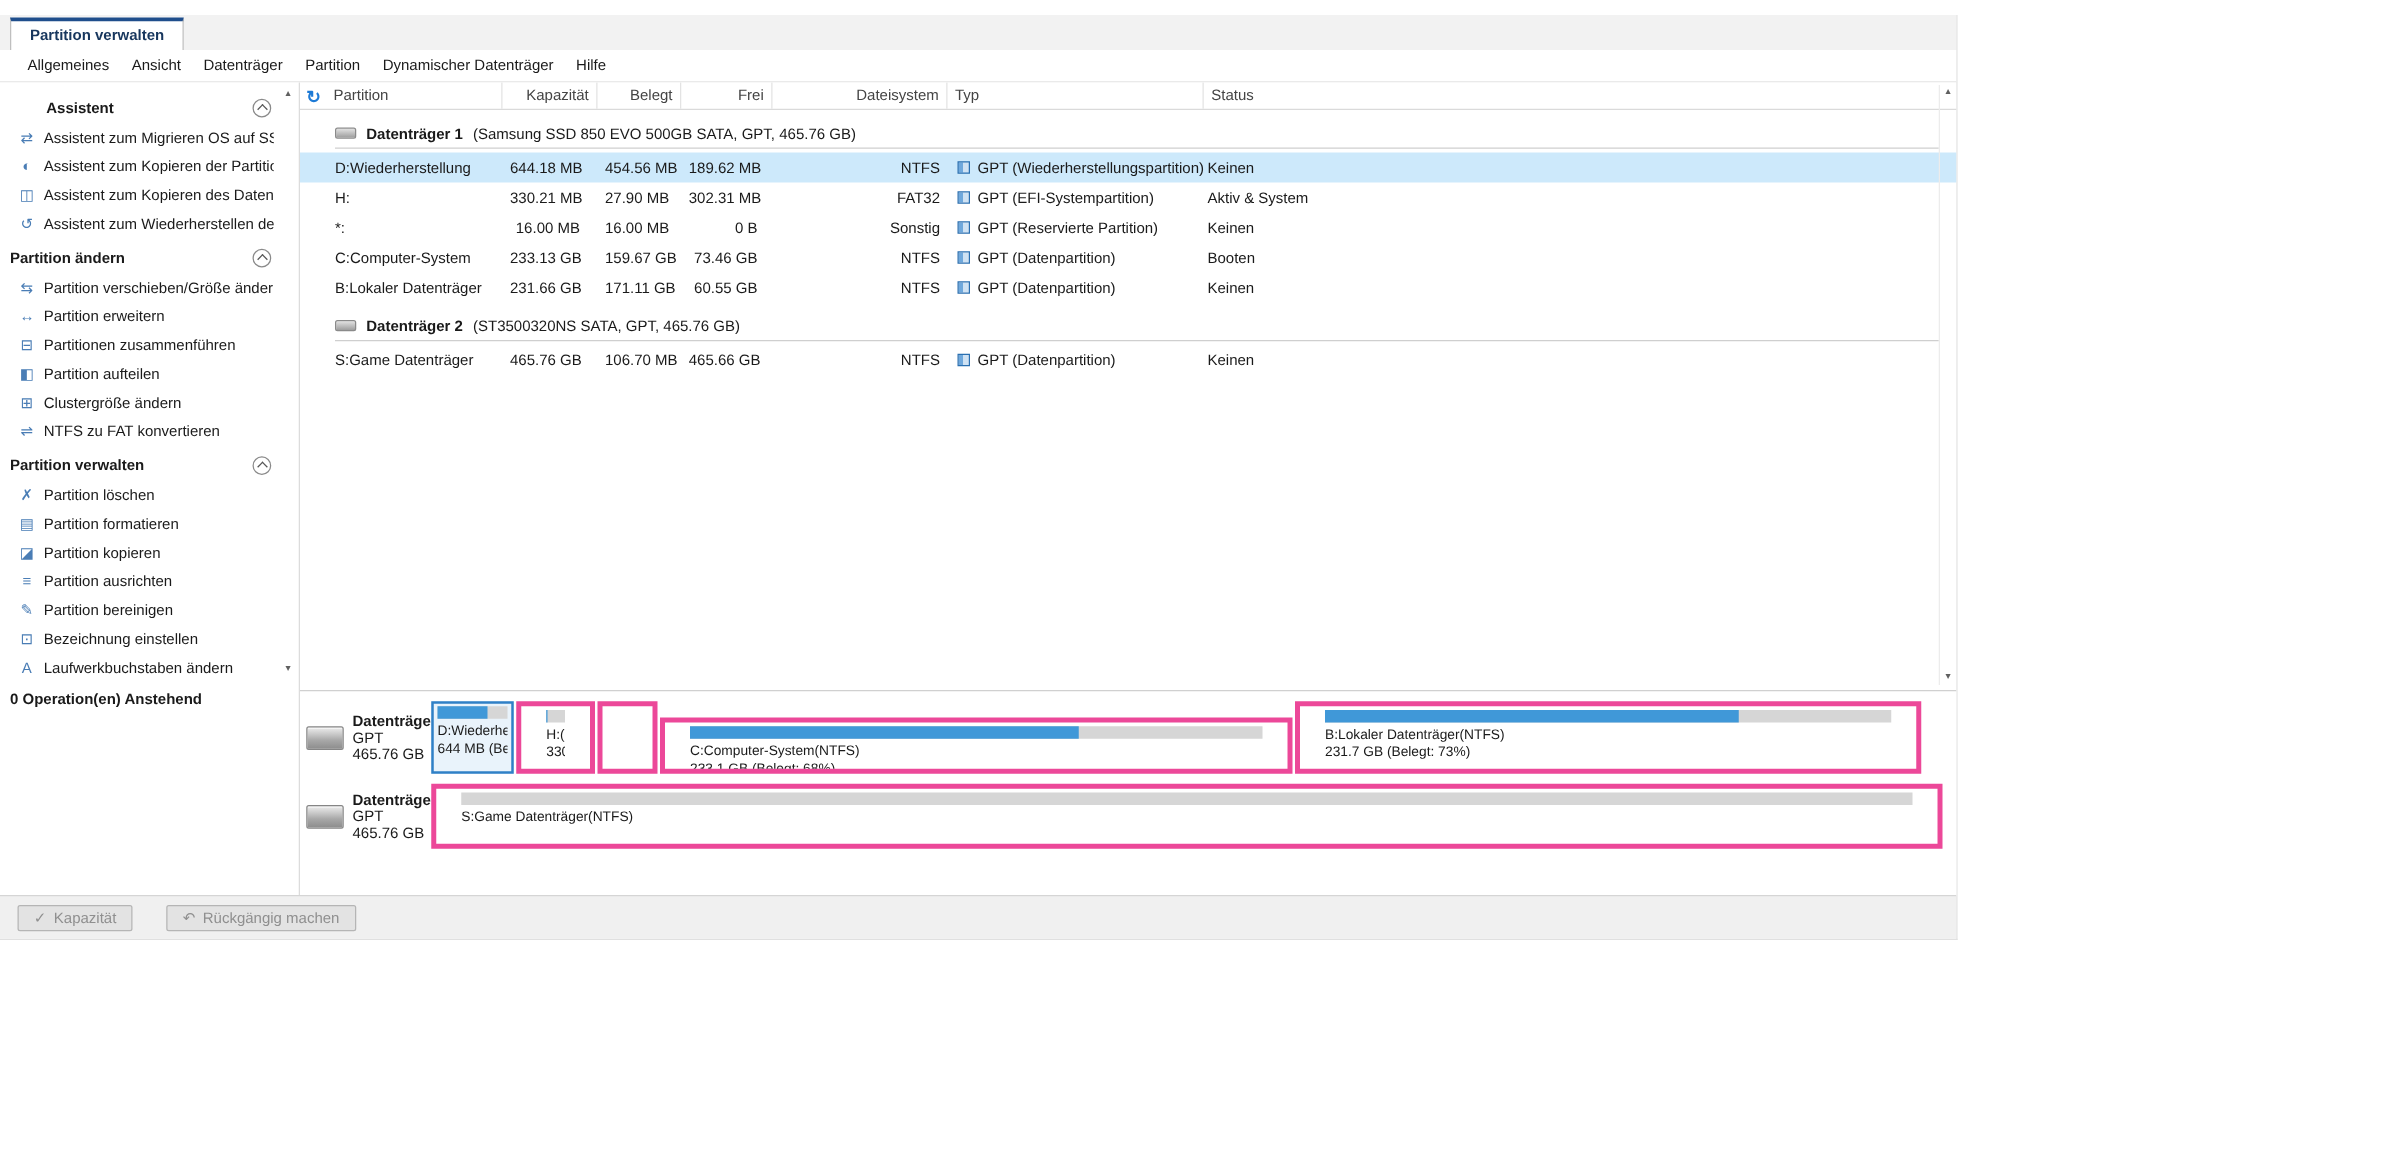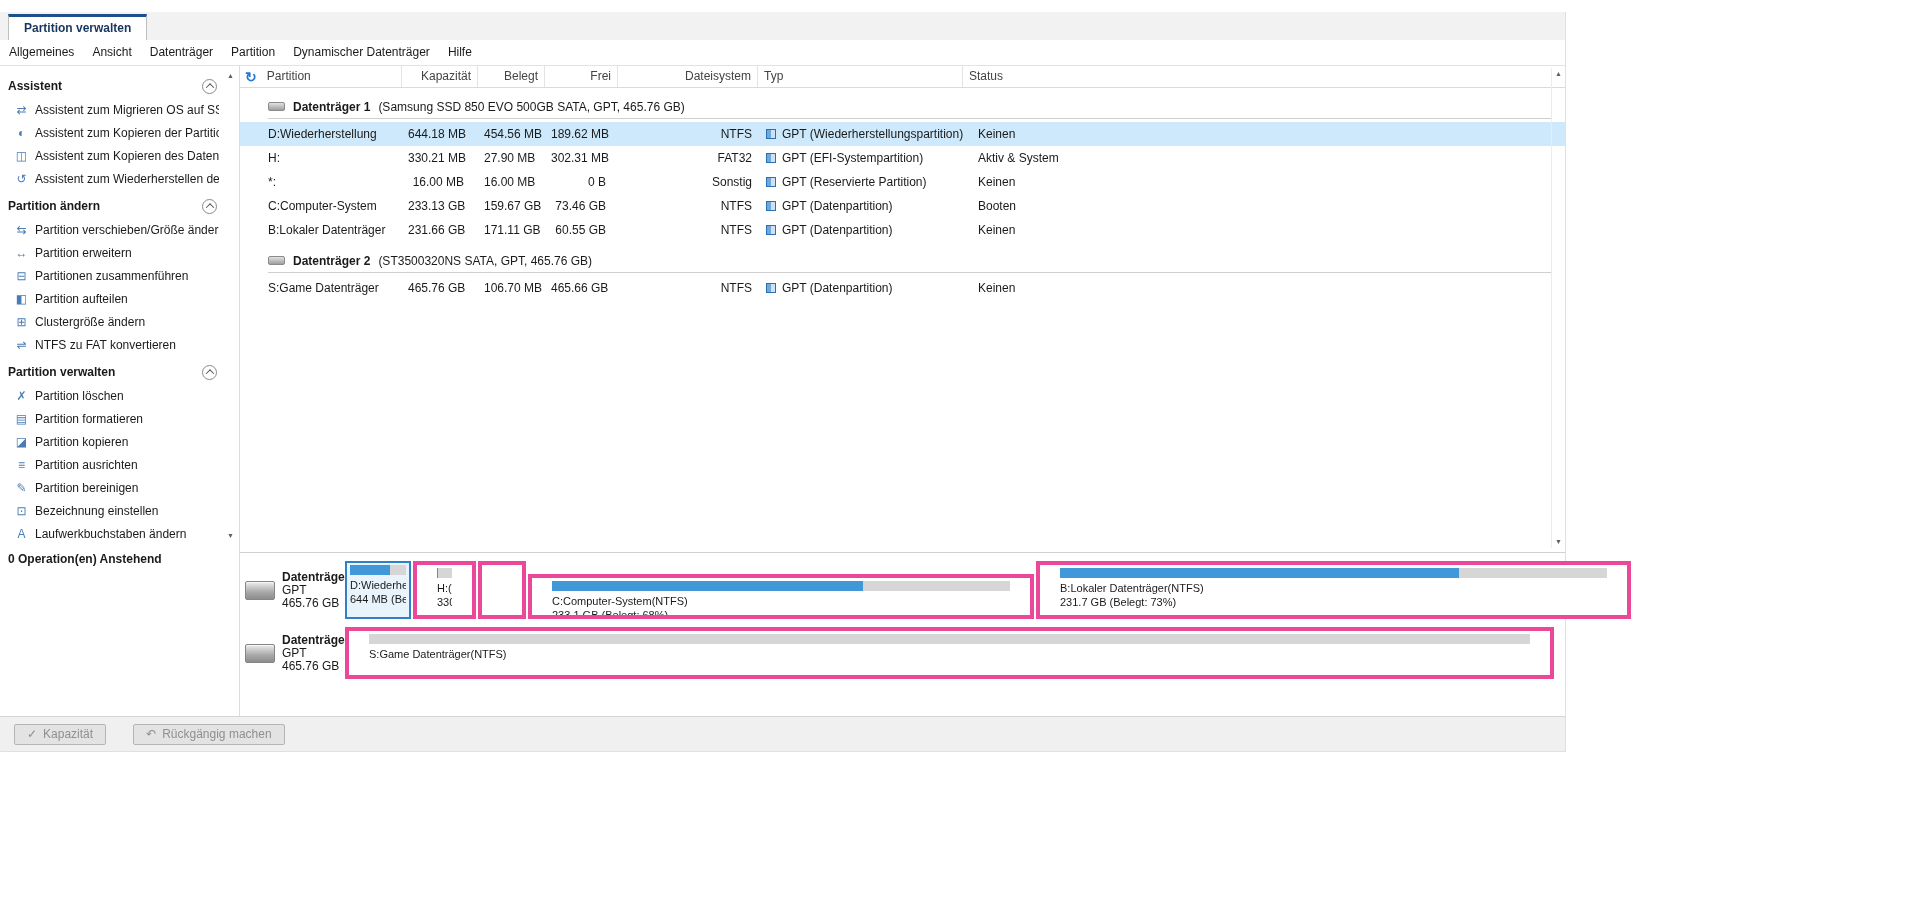--- a/index.html
+++ b/index.html
@@ -4,30 +4,30 @@
 <style>
   * { margin:0; padding:0; box-sizing:border-box; }
   html,body { width:1920px; height:922px; background:#ffffff; font-family:"Liberation Sans",sans-serif; font-size:12px; color:#1a1a1a; overflow:hidden; }
   .app { position:absolute; left:0; top:12px; width:1566px; height:740px; background:#fff; border-right:1px solid #e0e0e0; border-bottom:1px solid #e0e0e0; }
 
   
   .tabbar { height:28px; background:#f2f2f2; display:flex; align-items:flex-end; padding-left:8px; }
   .tab { background:#fff; border:1px solid #bfbfbf; border-bottom:none; border-top:3px solid #1f4e8c; padding:4px 15px 5px; font-weight:bold; color:#17365d; }
 
   
-  .menubar { height:26px; display:flex; align-items:center; padding-left:0; background:#fff; border-bottom:1px solid #e3e3e3; }
+  .menubar { height:26px; display:flex; align-items:center; padding-left:13px; background:#fff; border-bottom:1px solid #e3e3e3; }
   .menu-item { padding:0 9px; line-height:25px; cursor:default; }
 
   .content { position:absolute; top:54px; left:0; width:100%; height:651px; display:flex; }
 
   
   .sidebar { width:240px; min-width:240px; border-right:1px solid #dcdcdc; position:relative; background:#fff; }
   #sidebar-sections { padding:8px 20px 0 0; }
   .side-header { display:flex; align-items:center; justify-content:space-between; height:24px; padding-left:8px; padding-right:2px; margin-top:4px; }
-  .side-header:first-child { margin-top:0; }
+  .side-header:first-child { margin-top:0;margin-left:29px; }
   .side-header-label { font-weight:bold; }
   .collapse-btn { width:15px; height:15px; border:1px solid #8a8a8a; border-radius:50%; display:inline-flex; align-items:center; justify-content:center; }
   .chev { display:block; width:6px; height:6px; border-left:1px solid #555; border-top:1px solid #555; transform:rotate(45deg) translate(1px,1px); }
   .side-item { height:23px; display:flex; align-items:center; padding-left:14px; gap:6px; white-space:nowrap; overflow:hidden; cursor:default; }
   .side-icon { width:15px; min-width:15px; text-align:center; color:#4a7db5; font-size:12px; }
   .side-status { font-weight:bold; padding-left:8px; margin-top:7px; }
   .v-scroll { position:absolute; top:4px; right:2px; width:13px; height:472px; }
   .t-scroll { position:absolute; top:2px; right:0; width:14px; height:480px; border-left:1px solid #ececec; }
   .scroll-arrow { position:absolute; left:0; width:100%; text-align:center; font-size:7px; color:#606060; line-height:12px; }
   .scroll-arrow.up { top:0; }
@@ -49,21 +49,21 @@
   .tg-name { font-weight:bold; }
   .hdd-small { width:17px; height:9px; background:linear-gradient(#e2e2e2,#9e9e9e); border:1px solid #8a8a8a; border-radius:2px; }
   .trow { height:24px; align-items:center; cursor:default; }
   .trow.selected { background:var(--sel,#cde9fb); }
   .cell { padding:0 6px; white-space:nowrap; overflow:hidden; line-height:24px; }
   .c-partition { padding-left:28px; }
   .c-kapazitaet, .c-belegt { padding-right:14px; }
   .c-frei { padding-right:12px; }
   .c-typ { display:flex; align-items:center; gap:6px; padding-left:8px; }
   .typ-icon { width:10px; height:10px; min-width:10px; border:1px solid #2a6fb0; background:linear-gradient(to right,#6fa8dc 45%,#cfe2f3 45%); }
-  .c-status { padding-left:15px; }
+  .c-status { padding-left:3px; }
 
   
   .diskmap { position:absolute; left:0; right:0; top:486px; height:165px; border-top:1px solid #d0d0d0; padding:8px 10px 0 3px; background:#fff; }
   .disk-row { display:flex; margin-bottom:8px; }
   .disk-row.h1 { height:58px; }
   .disk-row.h2 { height:52px; }
   .disk-info-box { width:102px; min-width:102px; display:flex; align-items:center; gap:7px; padding-left:2px; }
   .hdd-big { width:30px; height:19px; min-width:30px; background:linear-gradient(#ededed,#a8a8a8 60%,#8d8d8d); border:1px solid #858585; border-radius:2px; box-shadow:inset 0 1px 0 #f7f7f7; }
   .disk-info-text { display:flex; flex-direction:column; line-height:13px; font-size:12px; }
   .dml1 { font-weight:bold; }
@@ -327,21 +327,21 @@
                 <div class="pl">(Sonstig)</div>
                 <div class="pl">16 MB</div>
               </div>
               <div class="pblock" style="width: 506px; margin-top: 13px;">
                 <div class="pbar">
                   <div class="pbar-fill" style="width: 68%; background: rgb(64, 152, 216);"></div>
                 </div>
                 <div class="pl">C:Computer-System(NTFS)</div>
                 <div class="pl">233.1 GB (Belegt: 68%)</div>
               </div>
-              <div class="pblock" style="width: 595px;">
+              <div class="pblock" style="width: 501px;">
                 <div class="pbar">
                   <div class="pbar-fill" style="width: 73%; background: rgb(64, 152, 216);"></div>
                 </div>
                 <div class="pl">B:Lokaler Datenträger(NTFS)</div>
                 <div class="pl">231.7 GB (Belegt: 73%)</div>
               </div>
             </div>
           </div>
           <div class="disk-row h2">
             <div class="disk-info-box">

